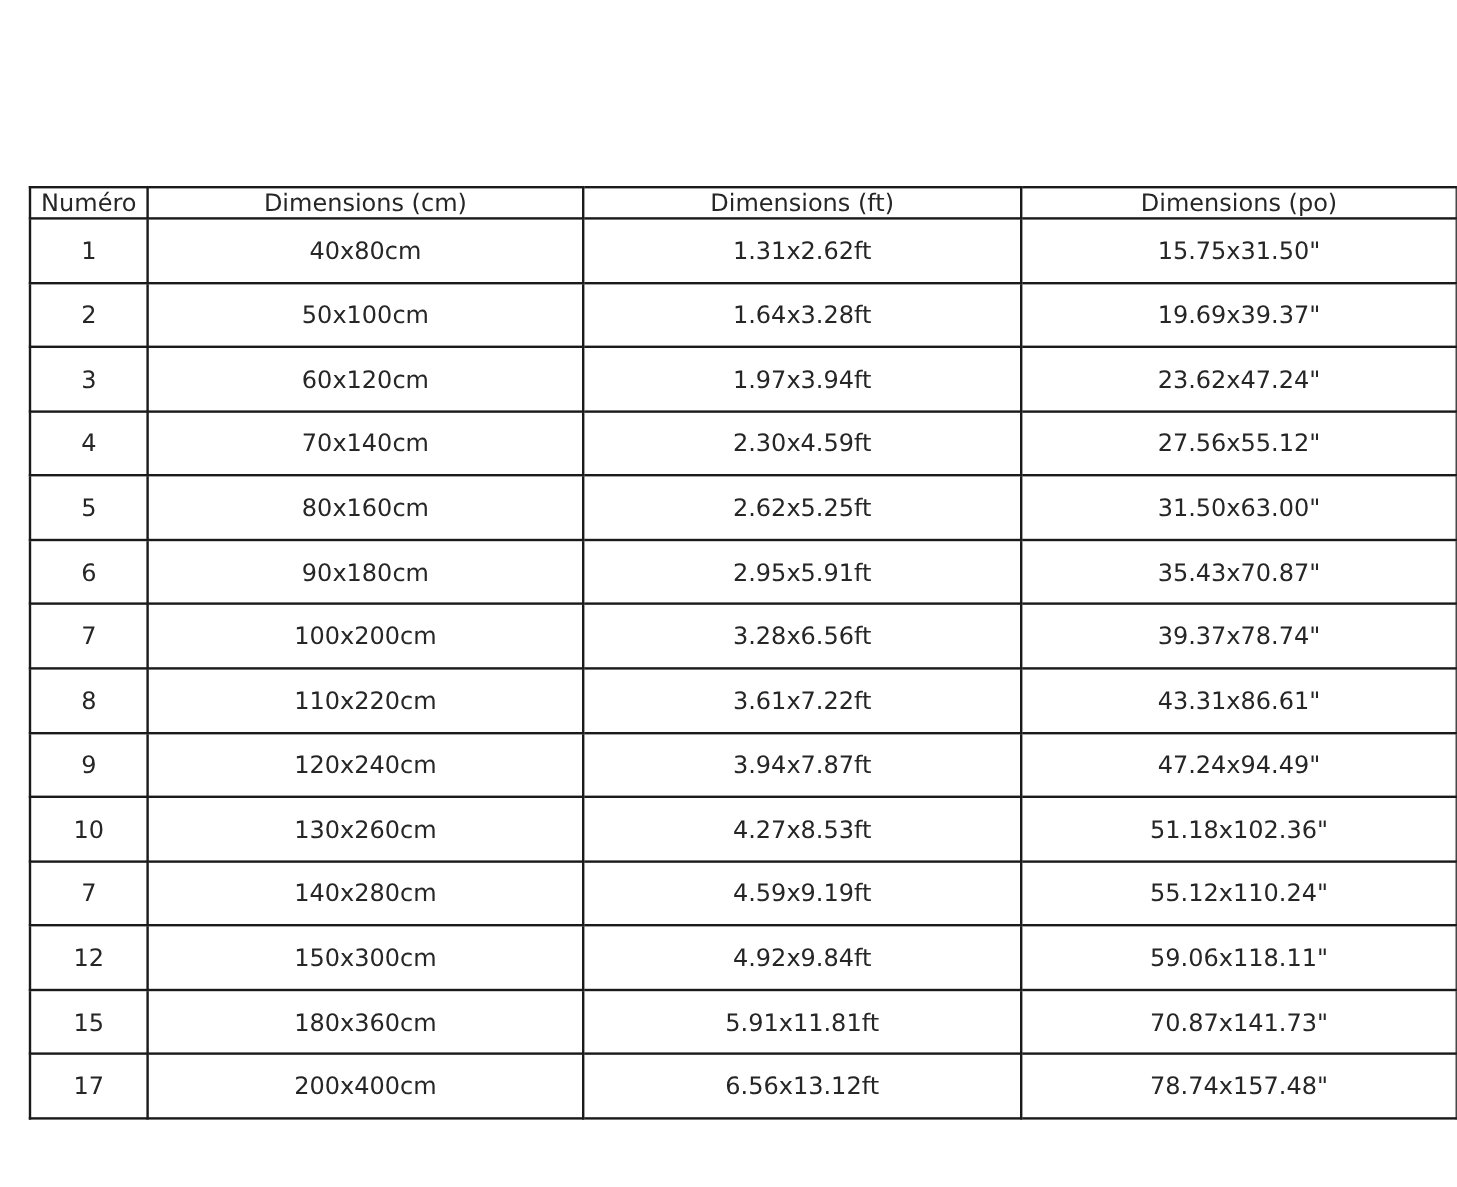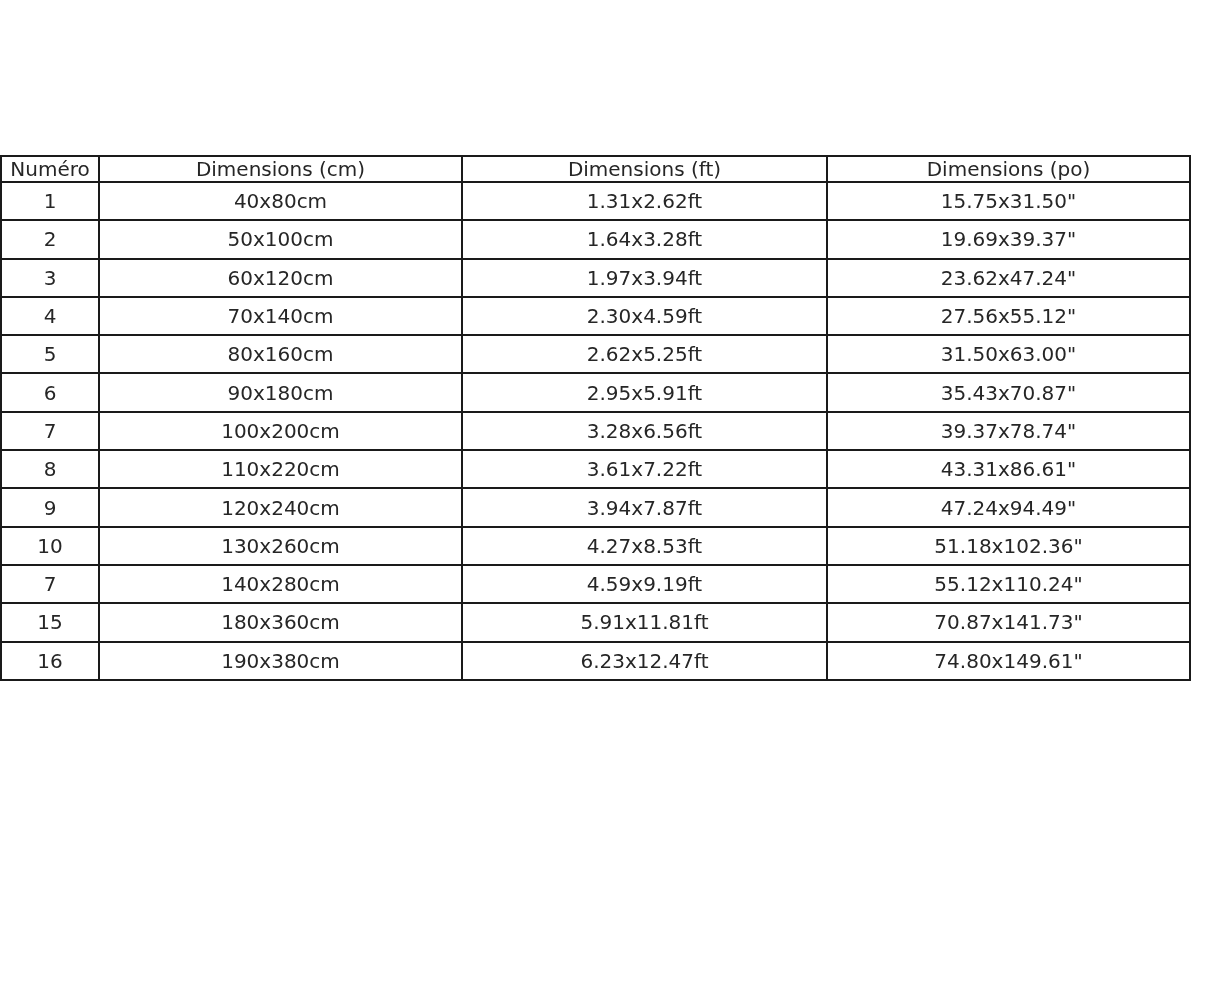--- a/index.html
+++ b/index.html
@@ -9,24 +9,24 @@
   }
   body {
     width: 1214px;
     height: 989px;
     position: relative;
     font-family: "DejaVu Sans", sans-serif;
     overflow: hidden;
   }
   .table-canvas {
     position: absolute;
-    left: 0;
+    left: 24px;
     top: 155px;
     width: 1189px;
-    height: 526px;
+    height: 778px;
   }
   table.dim-table {
     width: 100%;
     height: 100%;
     border-collapse: collapse;
     table-layout: fixed;
   }
   table.dim-table th,
   table.dim-table td {
     border: 2px solid #1a1a1a;
@@ -123,26 +123,32 @@
           <td>4.27x8.53ft</td>
           <td>51.18x102.36"</td>
         </tr>
         <tr>
           <td>7</td>
           <td>140x280cm</td>
           <td>4.59x9.19ft</td>
           <td>55.12x110.24"</td>
         </tr>
         <tr>
+          <td>12</td>
+          <td>150x300cm</td>
+          <td>4.92x9.84ft</td>
+          <td>59.06x118.11"</td>
+        </tr>
+        <tr>
           <td>15</td>
           <td>180x360cm</td>
           <td>5.91x11.81ft</td>
           <td>70.87x141.73"</td>
         </tr>
         <tr>
-          <td>16</td>
-          <td>190x380cm</td>
-          <td>6.23x12.47ft</td>
-          <td>74.80x149.61"</td>
+          <td>17</td>
+          <td>200x400cm</td>
+          <td>6.56x13.12ft</td>
+          <td>78.74x157.48"</td>
         </tr>
       </tbody>
   </table>
 </div>
 
 </body></html>

